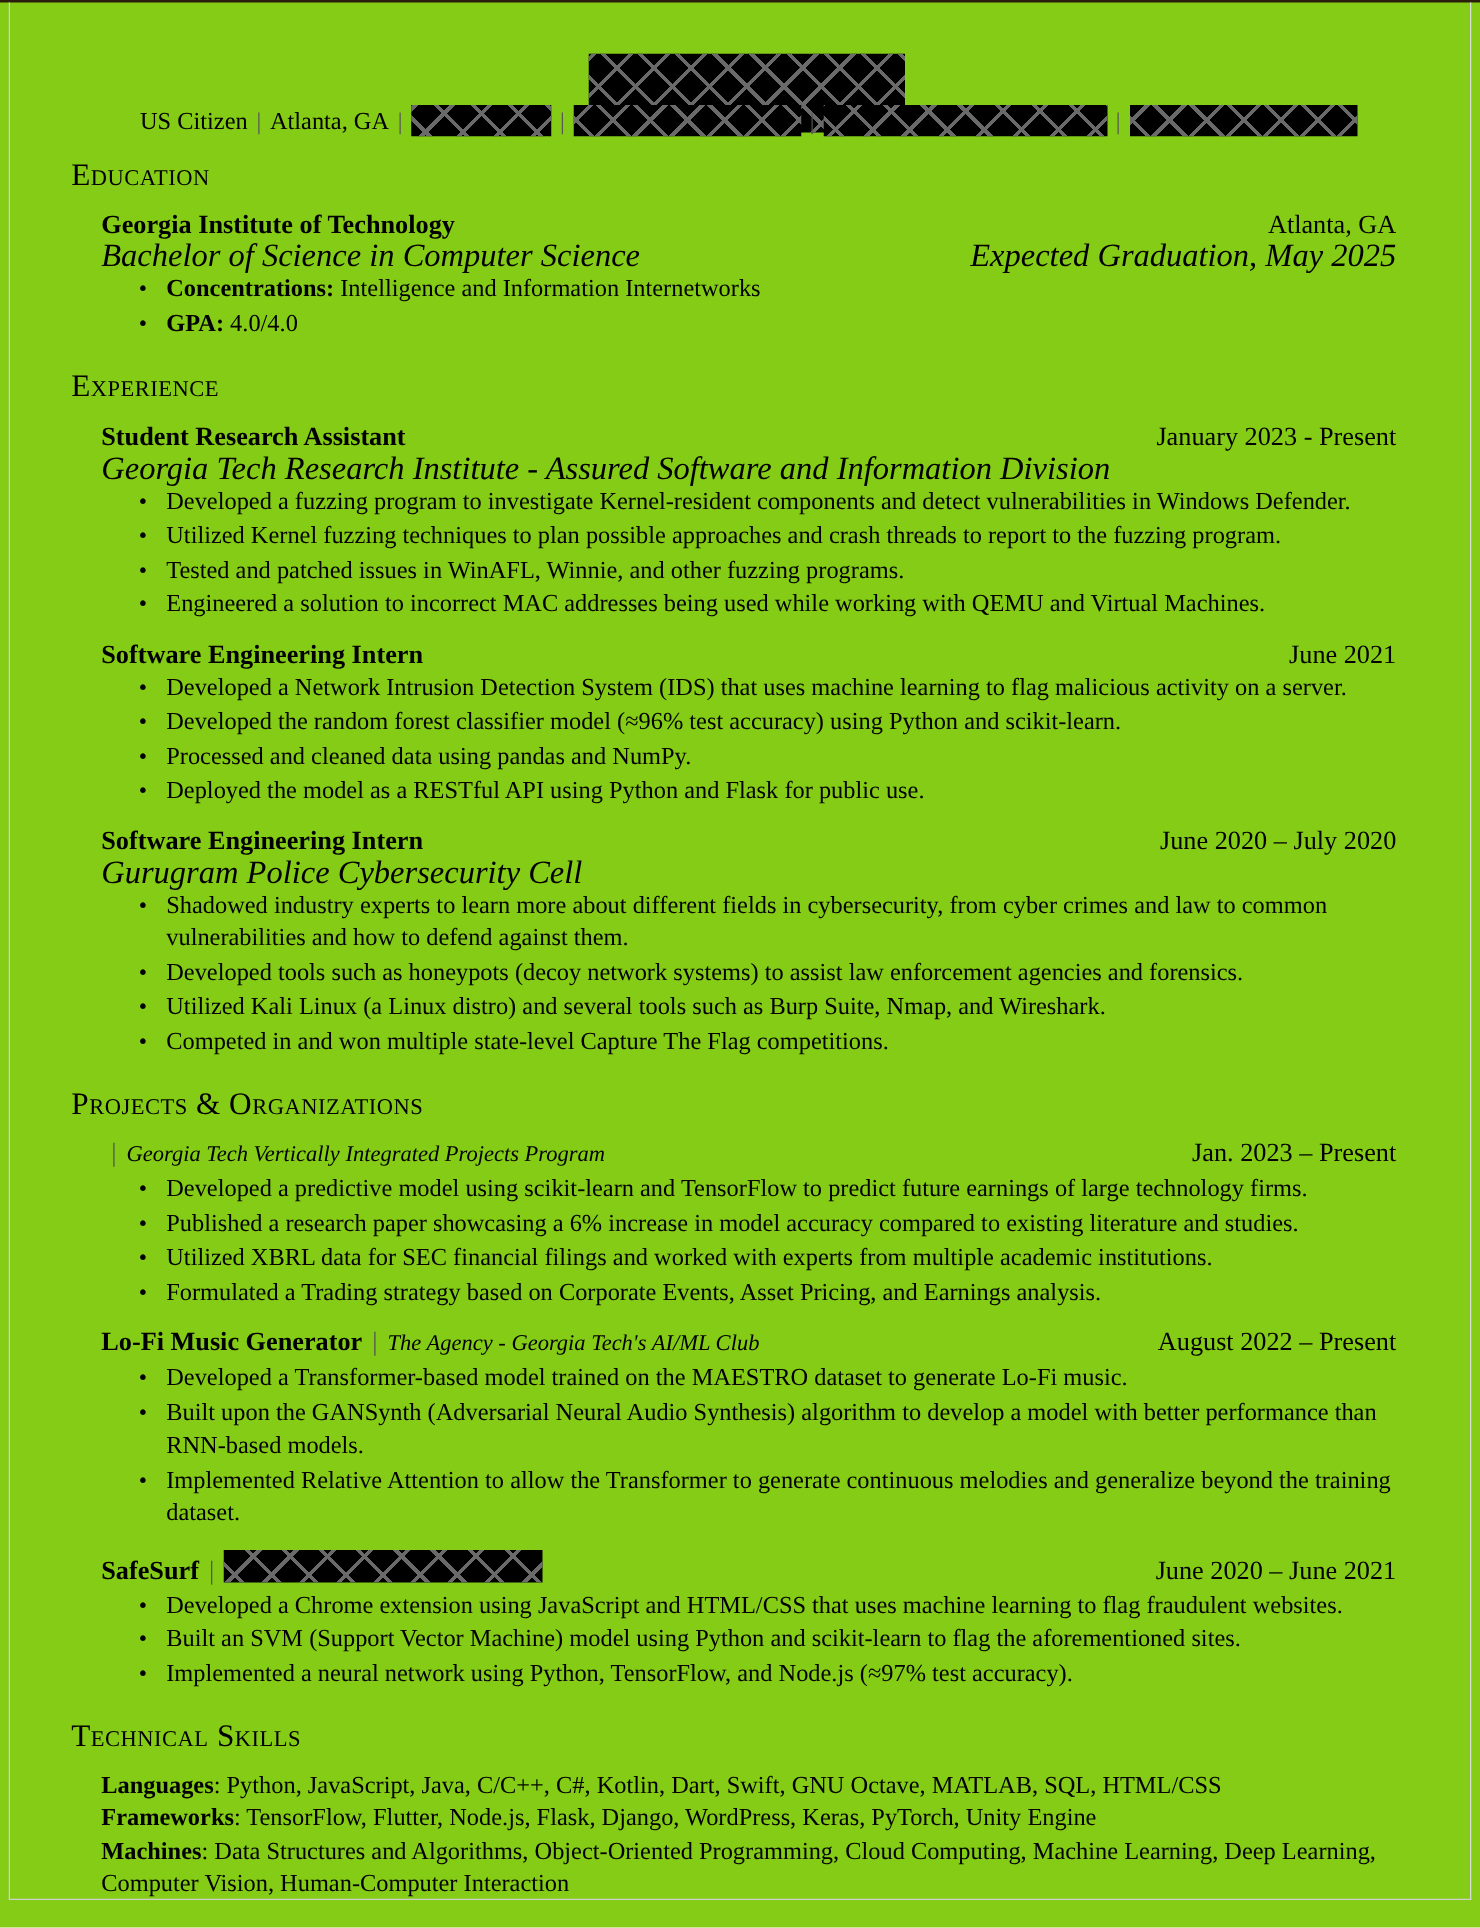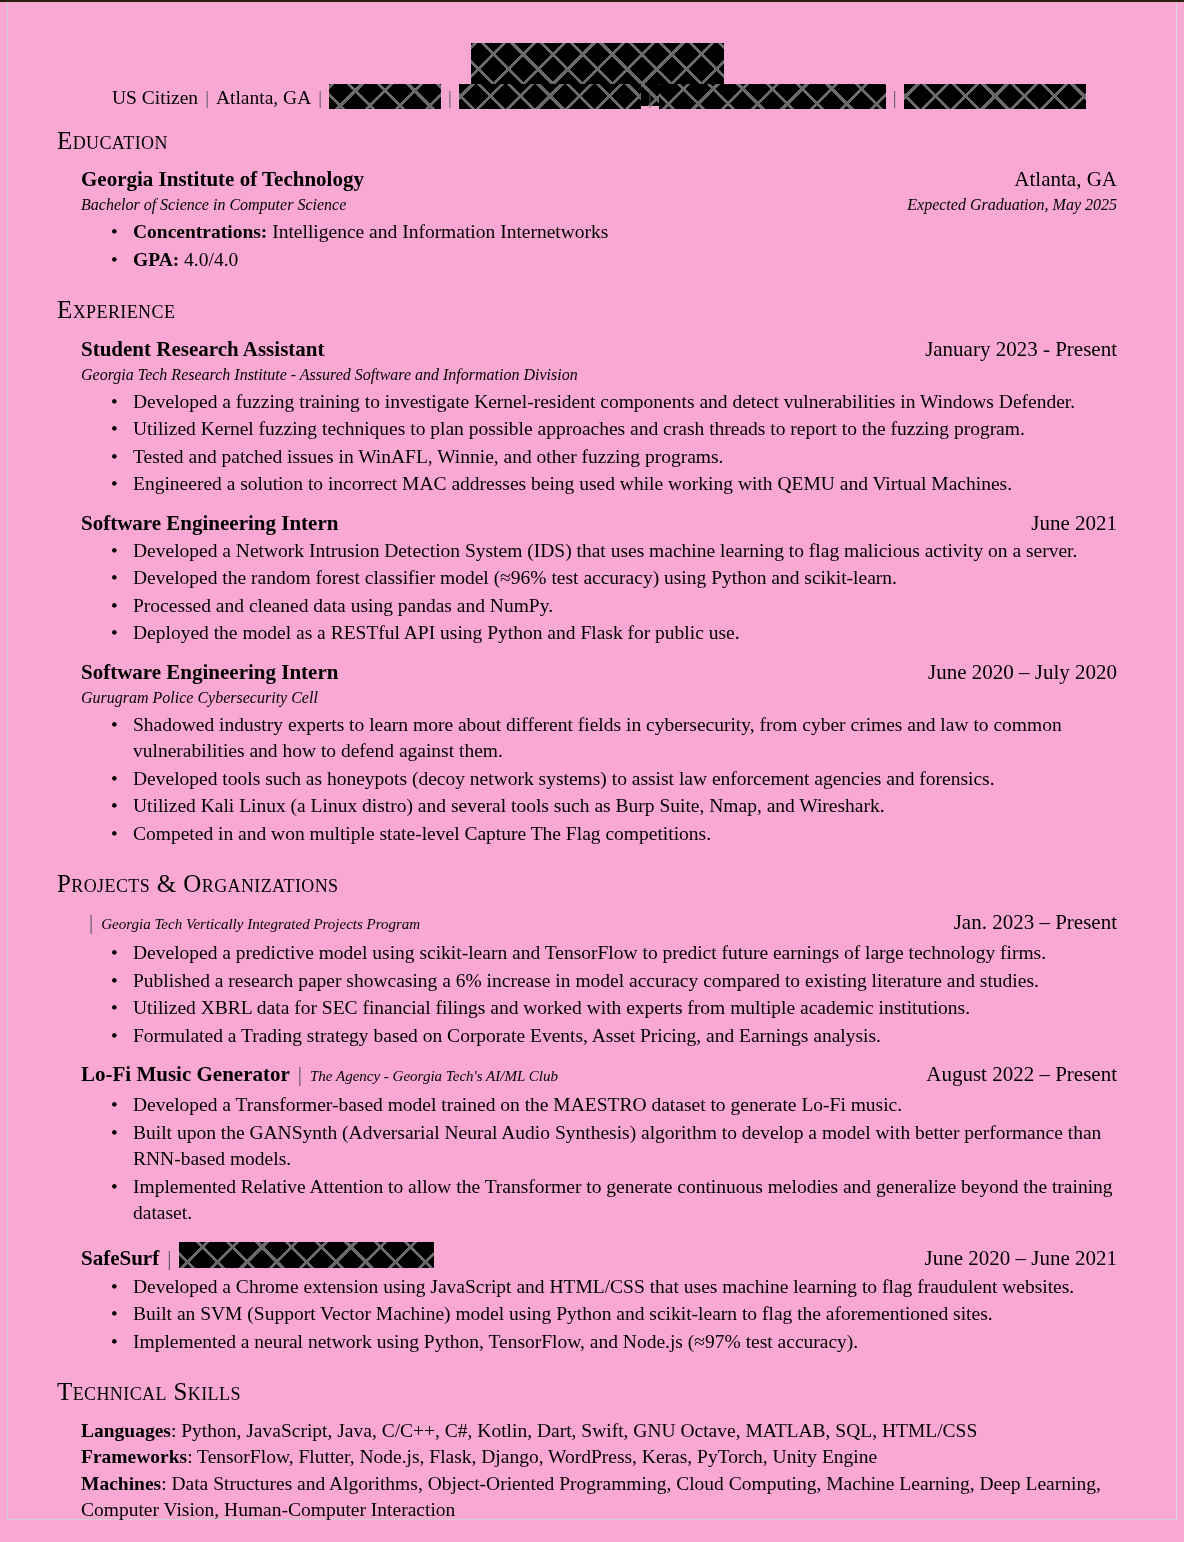--- a/index.html
+++ b/index.html
@@ -10,21 +10,21 @@
   }
   body {
     font-family: "Liberation Serif", "DejaVu Serif", serif;
     color: #000000;
   }
   .page {
     position: relative;
     width: 1184px;
     height: 1542px;
     box-sizing: border-box;
-    background: #f9a8d4;
+    background: #84cc16;
     overflow: hidden;
   }
   
   .top-rule {
     position: absolute;
     top: 0;
     left: 0;
     right: 0;
     height: 2px;
     background: #2a1d0c;
@@ -124,21 +124,21 @@
   .entry-head .role {
     font-weight: bold;
   }
   .entry-head .date {
     font-weight: normal;
     white-space: nowrap;
     padding-left: 18px;
   }
   .entry-sub {
     font-style: italic;
-    font-size: 16px;
+    font-size: 26px;
     line-height: 25px;
   }
   ul.bullets {
     list-style: none;
     margin: 2px 0 0 0;
     padding: 0;
   }
   ul.bullets li {
     position: relative;
     padding-left: 52px;
@@ -157,21 +157,21 @@
 
   
   .proj-head {
     display: flex;
     align-items: baseline;
     font-size: 21px;
     line-height: 27px;
   }
   .proj-head .p-title { font-weight: bold; white-space: nowrap; }
   .proj-head .p-bar { padding: 0 8px; color: #555; font-weight: normal; }
-  .proj-head .p-org { font-style: italic; font-size: 15px; white-space: nowrap; }
+  .proj-head .p-org { font-style: italic; font-size: 18px; white-space: nowrap; }
   .proj-head .p-date {
     margin-left: auto;
     padding-left: 22px;
     white-space: nowrap;
   }
   .proj-head .redact.r-safesurf {
     width: 255px;
     height: 26px;
     position: relative;
     top: 3px;
@@ -240,21 +240,21 @@
     <div class="section">
       <div class="section-title">Experience</div>
 
       <div class="entry">
         <div class="entry-head">
           <span class="role">Student Research Assistant</span>
           <span class="date">January 2023 - Present</span>
         </div>
         <div class="entry-sub">Georgia Tech Research Institute - Assured Software and Information Division</div>
         <ul class="bullets">
-          <li>Developed a fuzzing training to investigate Kernel-resident components and detect vulnerabilities in Windows Defender.</li>
+          <li>Developed a fuzzing program to investigate Kernel-resident components and detect vulnerabilities in Windows Defender.</li>
           <li>Utilized Kernel fuzzing techniques to plan possible approaches and crash threads to report to the fuzzing program.</li>
           <li>Tested and patched issues in WinAFL, Winnie, and other fuzzing programs.</li>
           <li>Engineered a solution to incorrect MAC addresses being used while working with QEMU and Virtual Machines.</li>
         </ul>
       </div>
 
       <div class="entry">
         <div class="entry-head">
           <span class="role">Software Engineering Intern</span>
           <span class="date">June 2021</span>

